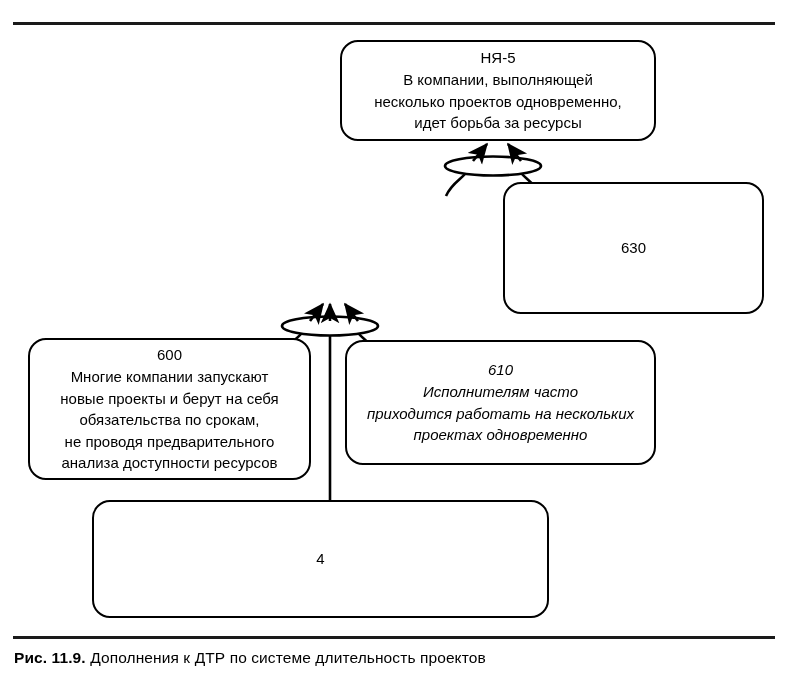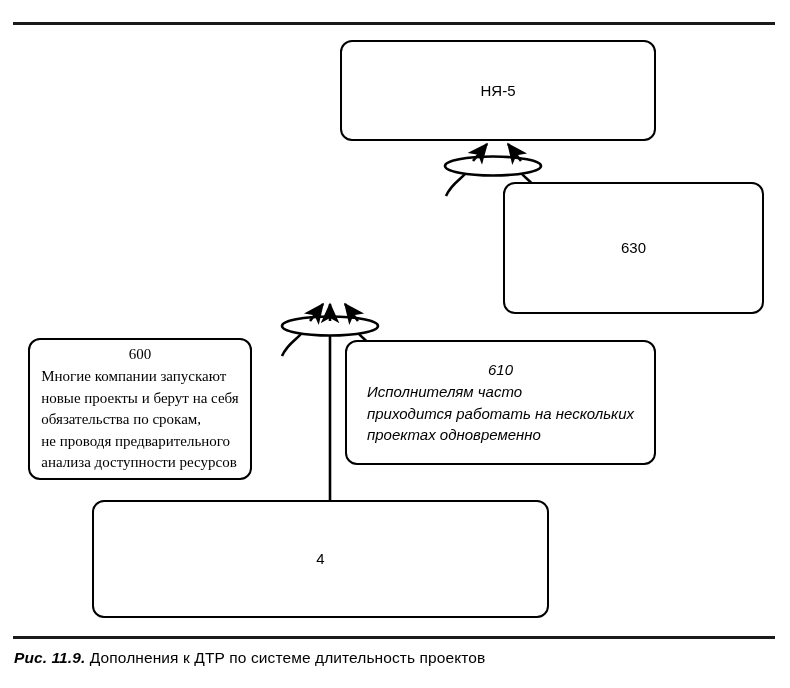--- a/index.html
+++ b/index.html
@@ -42,55 +42,55 @@
     position: absolute;
     left: 14px;
     top: 648px;
     font-size: 15.5px;
     line-height: 20px;
     white-space: nowrap;
     letter-spacing: 0.1px;
   }
   #caption .cap-num {
     font-weight: bold;
-    font-style: italic;
   }
   #diagram-svg {
     position: absolute;
     left: 0;
     top: 0;
     width: 790px;
     height: 630px;
   }
   .node-box {
     position: absolute;
     box-sizing: border-box;
     border: 2.6px solid #000000;
-    border-radius: 12px;
+    border-radius: 18px;
     background: #ffffff;
     display: flex;
     flex-direction: column;
     align-items: center;
     justify-content: center;
+    text-align: center;
     padding: 4px 8px;
   }
   .node-id {
     font-size: 15px;
     line-height: 21px;
     margin-bottom: 1px;
   }
   .node-text {
     font-size: 15px;
     line-height: 21.5px;
     white-space: pre-line;
   }
   #box-ny5  { left: 340px; top: 40px;  width: 316px; height: 101px; }
   #box-620  { left: 170px; top: 182px; width: 320px; height: 118px; }
   #box-630  { left: 503px; top: 182px; width: 261px; height: 132px; }
-  #box-600  { left: 28px;  top: 338px; width: 224px; height: 142px; font-family: Liberation Serif, serif; }
+  #box-600  { left: 28px;  top: 338px; width: 283px; height: 142px; }
   #box-610  { left: 345px; top: 340px; width: 311px; height: 125px; font-style: italic; }
   #box-4    { left: 92px;  top: 500px; width: 457px; height: 118px; }
 </style>
 </head>
 <body>
 
 <div id="figure-root">
 
   <div class="rule" id="top-rule"></div>
 
@@ -122,20 +122,23 @@
       <ellipse cx="330" cy="326" rx="48" ry="9.5" fill="#ffffff" stroke="#000000" stroke-width="2.6"></ellipse>
 
       <line x1="310" y1="321" x2="323" y2="304" stroke="#000000" stroke-width="2.6" marker-end="url(#arrowhead)"></line>
       <line x1="330" y1="321" x2="330" y2="304" stroke="#000000" stroke-width="2.6" marker-end="url(#arrowhead)"></line>
       <line x1="358" y1="321" x2="345" y2="304" stroke="#000000" stroke-width="2.6" marker-end="url(#arrowhead)"></line>
     </g>
   </svg>
 
   <div class="node-box" id="box-ny5">
     <div class="node-id">НЯ-5</div>
+    <div class="node-text">В компании, выполняющей
+несколько проектов одновременно,
+идет борьба за ресурсы</div>
   </div>
 
 
   <div class="node-box" id="box-630">
     <div class="node-id">630</div>
   </div>
 
   <div class="node-box" id="box-600">
     <div class="node-id">600</div>
     <div class="node-text">Многие компании запускают

